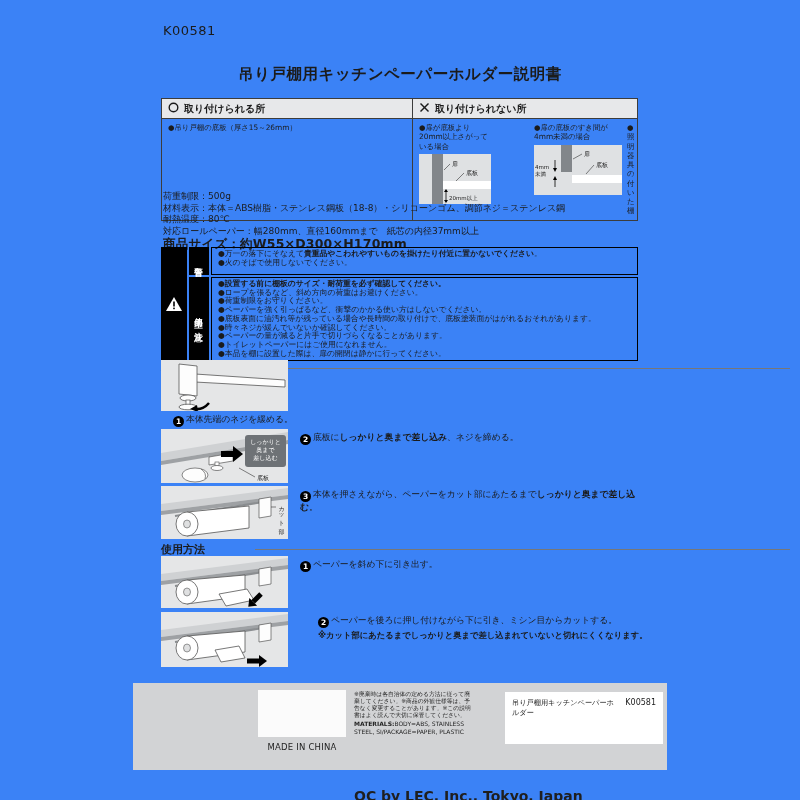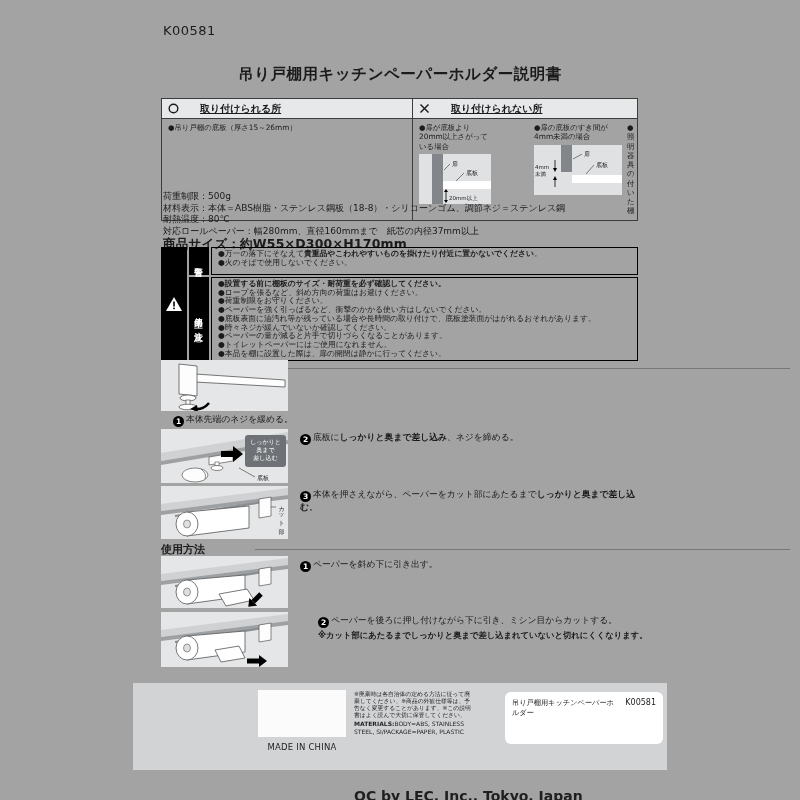--- a/index.html
+++ b/index.html
@@ -1,28 +1,28 @@
 <!DOCTYPE html>
 <html><head>
 <meta charset="utf-8">
 <style>
   html,body{margin:0;padding:0;background:#fff;}
-  .page{position:relative;width:800px;height:800px;background:#a3a3a3;overflow:hidden;
+  .page{position:relative;width:800px;height:800px;background:#3b82f6;overflow:hidden;
         font-family:"DejaVu Sans","Liberation Sans",sans-serif;color:#1b1b1b;}
 
   .product-code{position:absolute;left:163px;top:23px;font-size:13px;letter-spacing:.5px;}
   .doc-title{position:absolute;left:0;top:64px;width:800px;text-align:center;
              font-size:15.5px;font-weight:bold;letter-spacing:.5px;}
 
   
   .placement-table{position:absolute;left:161px;top:98px;width:477px;border-collapse:collapse;table-layout:fixed;}
   .placement-table th,.placement-table td{border:1px solid #3c3c3c;}
   .placement-table th{background:#e7e8ea;font-size:10px;text-align:left;padding:2px 6px;height:15px;font-weight:bold;}
   .placement-table td{vertical-align:top;padding:4px 6px;height:68px;font-size:7.4px;line-height:1.25;}
-  .th-flex{display:flex;align-items:center;gap:21px;text-decoration:underline;}
+  .th-flex{display:flex;align-items:flex-start;gap:5px;}
   .ng-cols{display:flex;gap:5px;}
   .ng-col1{width:80px;}.ng-col2{width:90px;margin-left:38px;}.ng-col3{width:62px;}
   .ng-col1 svg,.ng-col2 svg{margin-top:3px;display:block;}
 
   
   .specs{position:absolute;left:163px;top:191px;width:478px;font-size:9px;line-height:11.5px;}
   .specs .size-line{font-size:12.5px;font-weight:bold;margin-top:1px;letter-spacing:.2px;}
 
   
   .warning{position:absolute;left:161px;top:247px;width:477px;display:grid;
@@ -57,21 +57,21 @@
   .note{font-size:8.3px;font-weight:bold;margin-top:2px;}
 
   
   .footer{position:absolute;left:133px;top:683px;width:534px;height:87px;background:#d2d3d5;}
   .f-whitebox{position:absolute;left:125px;top:7px;width:88px;height:47px;background:#fbfbfb;}
   .f-made{position:absolute;left:113px;top:59px;width:112px;text-align:center;font-size:8.5px;color:#1f1f1f;letter-spacing:.2px;}
   .f-notes{position:absolute;left:221px;top:8px;width:119px;font-size:5.8px;line-height:1.2;color:#1f1f1f;}
   .f-materials{position:absolute;left:221px;top:37px;width:128px;font-size:6px;line-height:1.25;color:#1f1f1f;}
   .f-qc{position:absolute;left:221px;top:57px;font-size:14px;font-weight:bold;color:#1f1f1f;margin-top:48px;}
   .f-label{position:absolute;left:372px;top:9px;width:158px;height:52px;background:#fff;
-           box-sizing:border-box;padding:6px 7px;display:flex;justify-content:space-between;gap:6px;border-radius:6px;}
+           box-sizing:border-box;padding:6px 7px;display:flex;justify-content:space-between;gap:6px;}
   .f-label-title{font-size:7.2px;}
   .f-label-code{font-size:8px;white-space:nowrap;}
 
   svg text{font-family:"DejaVu Sans","Liberation Sans",sans-serif;}
 </style>
 </head>
 <body>
 
 <div class="page">
 

